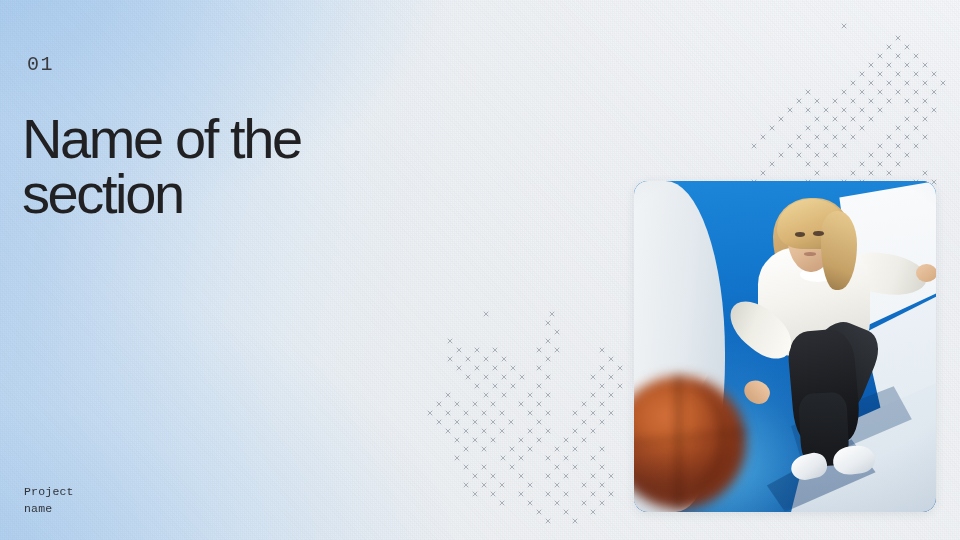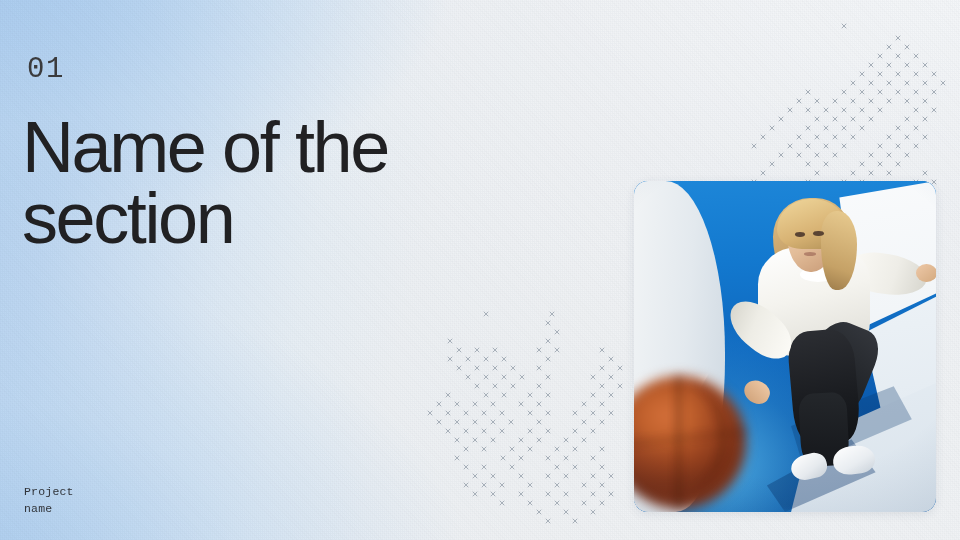--- a/index.html
+++ b/index.html
@@ -84,35 +84,35 @@
   .xp-mid       { left: 420px; top: 296px; width: 240px; height: 230px; }
   .xp-stray-a   { left: 726px; top: 252px; width: 46px; height: 46px; }
   .xp-stray-b   { left: 866px; top: 206px; width: 40px; height: 40px; }
 
   
   .eyebrow {
     position: absolute;
     left: 27px;
     top: 55px;
     font-family: "Liberation Mono", "DejaVu Sans Mono", monospace;
-    font-size: 29px;
+    font-size: 20px;
     letter-spacing: 1.5px;
     color: #3b3b3d;
     line-height: 1;
   }
 
   
   .title {
     position: absolute;
     left: 22px;
     top: 112px;
     width: 560px;
     margin: 0;
     font-family: "Liberation Sans", sans-serif;
-    font-size: 72px;
+    font-size: 56px;
     font-weight: 400;
     letter-spacing: -2.4px;
     line-height: 0.98;
     color: #212123;
     white-space: pre-line;
   }
 
   
   .footer-item {
     position: absolute;

